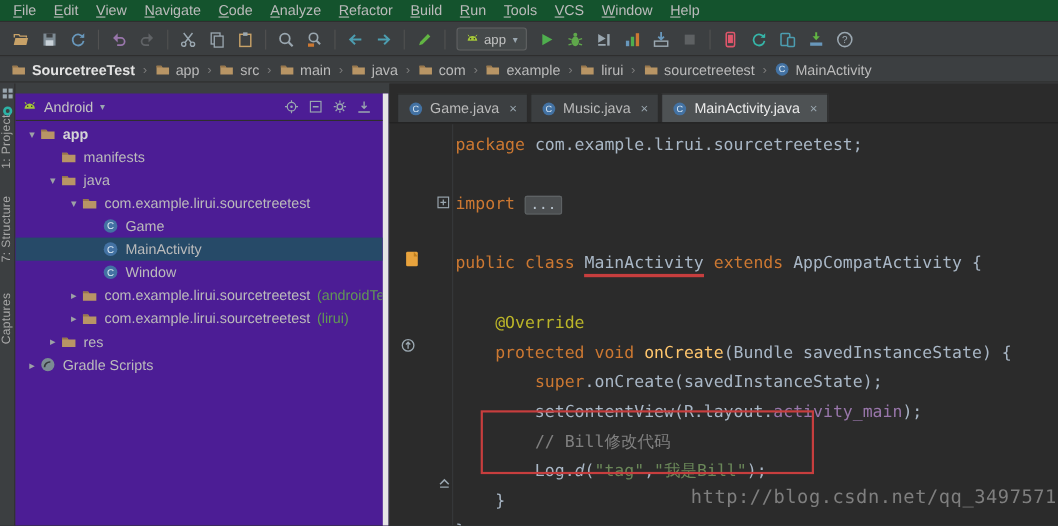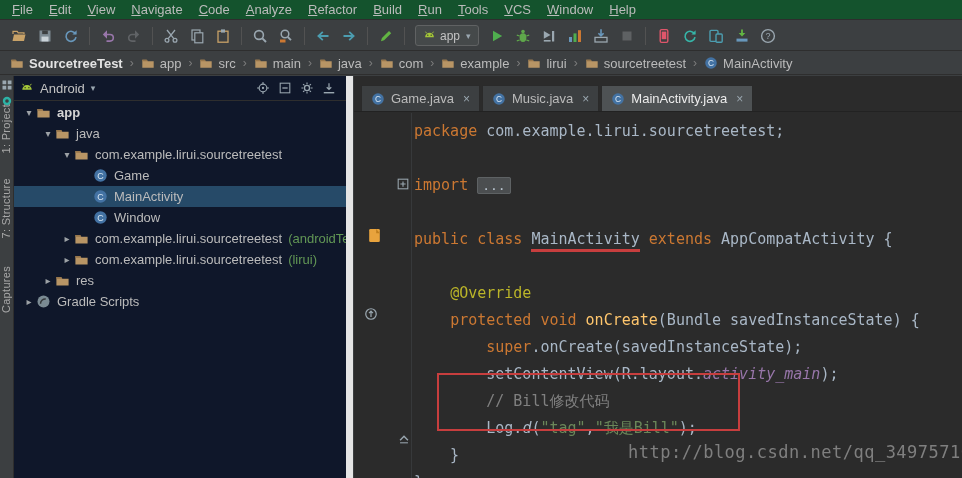--- a/index.html
+++ b/index.html
@@ -33,22 +33,22 @@
   .crumb-sep{color:#7C7C7C;margin:0 5px;font-size:12px;}
 
   
   .strip{position:absolute;left:0;top:76px;width:14px;bottom:0;background:#3C3F41;border-right:1px solid #2E2E2E;}
   .strip .icn{position:absolute;left:1px;}
   .strip .icn svg{width:12px;height:12px;}
   .strip-label{position:absolute;left:0px;writing-mode:vertical-rl;transform:rotate(180deg);
                font-size:11px;color:#A8A8A8;letter-spacing:.3px;white-space:nowrap;}
 
   
-  .project{position:absolute;left:14px;top:76px;width:339px;bottom:0;background:#0f172a;
-           border-right:7px solid #e5e5e5;overflow:hidden;}
+  .project{position:absolute;left:14px;top:85px;width:339px;bottom:0;background:#4c1d95;
+           border-right:5px solid #e5e5e5;overflow:hidden;}
   .proj-header{height:25px;display:flex;align-items:center;padding:0 6px;border-bottom:1px solid #2E2E2E;font-size:13px;}
   .proj-header .icn svg{width:14px;height:14px;}
   .proj-view{margin:0 4px 0 6px;color:#C3C3C3;}
   .proj-tools{margin-left:auto;display:flex;align-items:center;gap:8px;padding-right:4px;}
   .proj-tools .icn svg{width:14px;height:14px;}
   .proj-tree{position:absolute;top:26px;left:0;right:0;bottom:0;overflow:hidden;}
   .tree-row{height:21px;display:flex;align-items:center;font-size:13px;white-space:nowrap;overflow:hidden;cursor:default;}
   .tree-row.selected{background:var(--sel,#264A68);}
   .tree-arrow{width:14px;flex:0 0 14px;text-align:center;color:#9DA2A6;font-size:10px;}
   .tree-icn{margin-right:6px;flex:0 0 auto;}
@@ -70,21 +70,21 @@
   .code-area{position:absolute;top:37px;left:0;right:0;bottom:0;padding:5px 0 0 60px;
              font-family:"DejaVu Sans Mono",monospace;font-size:15px;line-height:27px;
              color:#A9B7C6;white-space:pre;overflow:hidden;}
   .gutter-line{position:absolute;top:37px;bottom:0;left:57px;width:1px;background:#37393B;}
   .code-line{height:27px;}
   .tk-kw{color:#CC7832;}
   .tk-ann{color:#BBB529;text-align:right;}
   .tk-mth{color:#FFC66D;text-align:right;}
   .tk-str{color:#6A8759;}
   .tk-cmt{color:#808080;}
-  .tk-fld{color:#9876AA;font-style:italic;}
+  .tk-fld{color:#9876AA;}
   .tk-itl{font-style:italic;}
   .tk-fold{background:#4B4E50;border:1px solid #5E6264;border-radius:2px;padding:0 4px;color:#B9C4CE;font-size:13px;}
   .tk-ulred{border-bottom:3px solid var(--ann-red,#C73E3E);padding-bottom:1px;}
 
   .gutter-icon{position:absolute;z-index:4;}
   .gutter-icon svg{display:block;}
 
   .red-box{position:absolute;left:83px;top:297px;width:303px;height:58px;
            border:2px solid var(--ann-red,#C73E3E);z-index:5;pointer-events:none;}
   .watermark{position:absolute;left:274px;top:366px;z-index:6;pointer-events:none;
@@ -494,20 +494,30 @@
           <span class="tree-arrow">▾</span>
           <span class="icn tree-icn">
             <svg viewBox="0 0 16 16" xmlns="http://www.w3.org/2000/svg">
               <path d="M1.5 4.2h5l1.3 1.8h6.7v7.3H1.5z" fill="#B89565"></path>
               <path d="M1.5 4.2h5l1.3 1.8H1.5z" fill="#97764B"></path>
             </svg>
           </span>
           <span class="tree-label">app</span>
         </div>
         <div class="tree-row" style="padding-left: 27px;">
+          <span class="tree-arrow"></span>
+          <span class="icn tree-icn">
+            <svg viewBox="0 0 16 16" xmlns="http://www.w3.org/2000/svg">
+              <path d="M1.5 4.2h5l1.3 1.8h6.7v7.3H1.5z" fill="#B89565"></path>
+              <path d="M1.5 4.2h5l1.3 1.8H1.5z" fill="#97764B"></path>
+            </svg>
+          </span>
+          <span class="tree-label">manifests</span>
+        </div>
+        <div class="tree-row" style="padding-left: 27px;">
           <span class="tree-arrow">▾</span>
           <span class="icn tree-icn">
             <svg viewBox="0 0 16 16" xmlns="http://www.w3.org/2000/svg">
               <path d="M1.5 4.2h5l1.3 1.8h6.7v7.3H1.5z" fill="#B89565"></path>
               <path d="M1.5 4.2h5l1.3 1.8H1.5z" fill="#97764B"></path>
             </svg>
           </span>
           <span class="tree-label">java</span>
         </div>
         <div class="tree-row" style="padding-left: 46px;">

